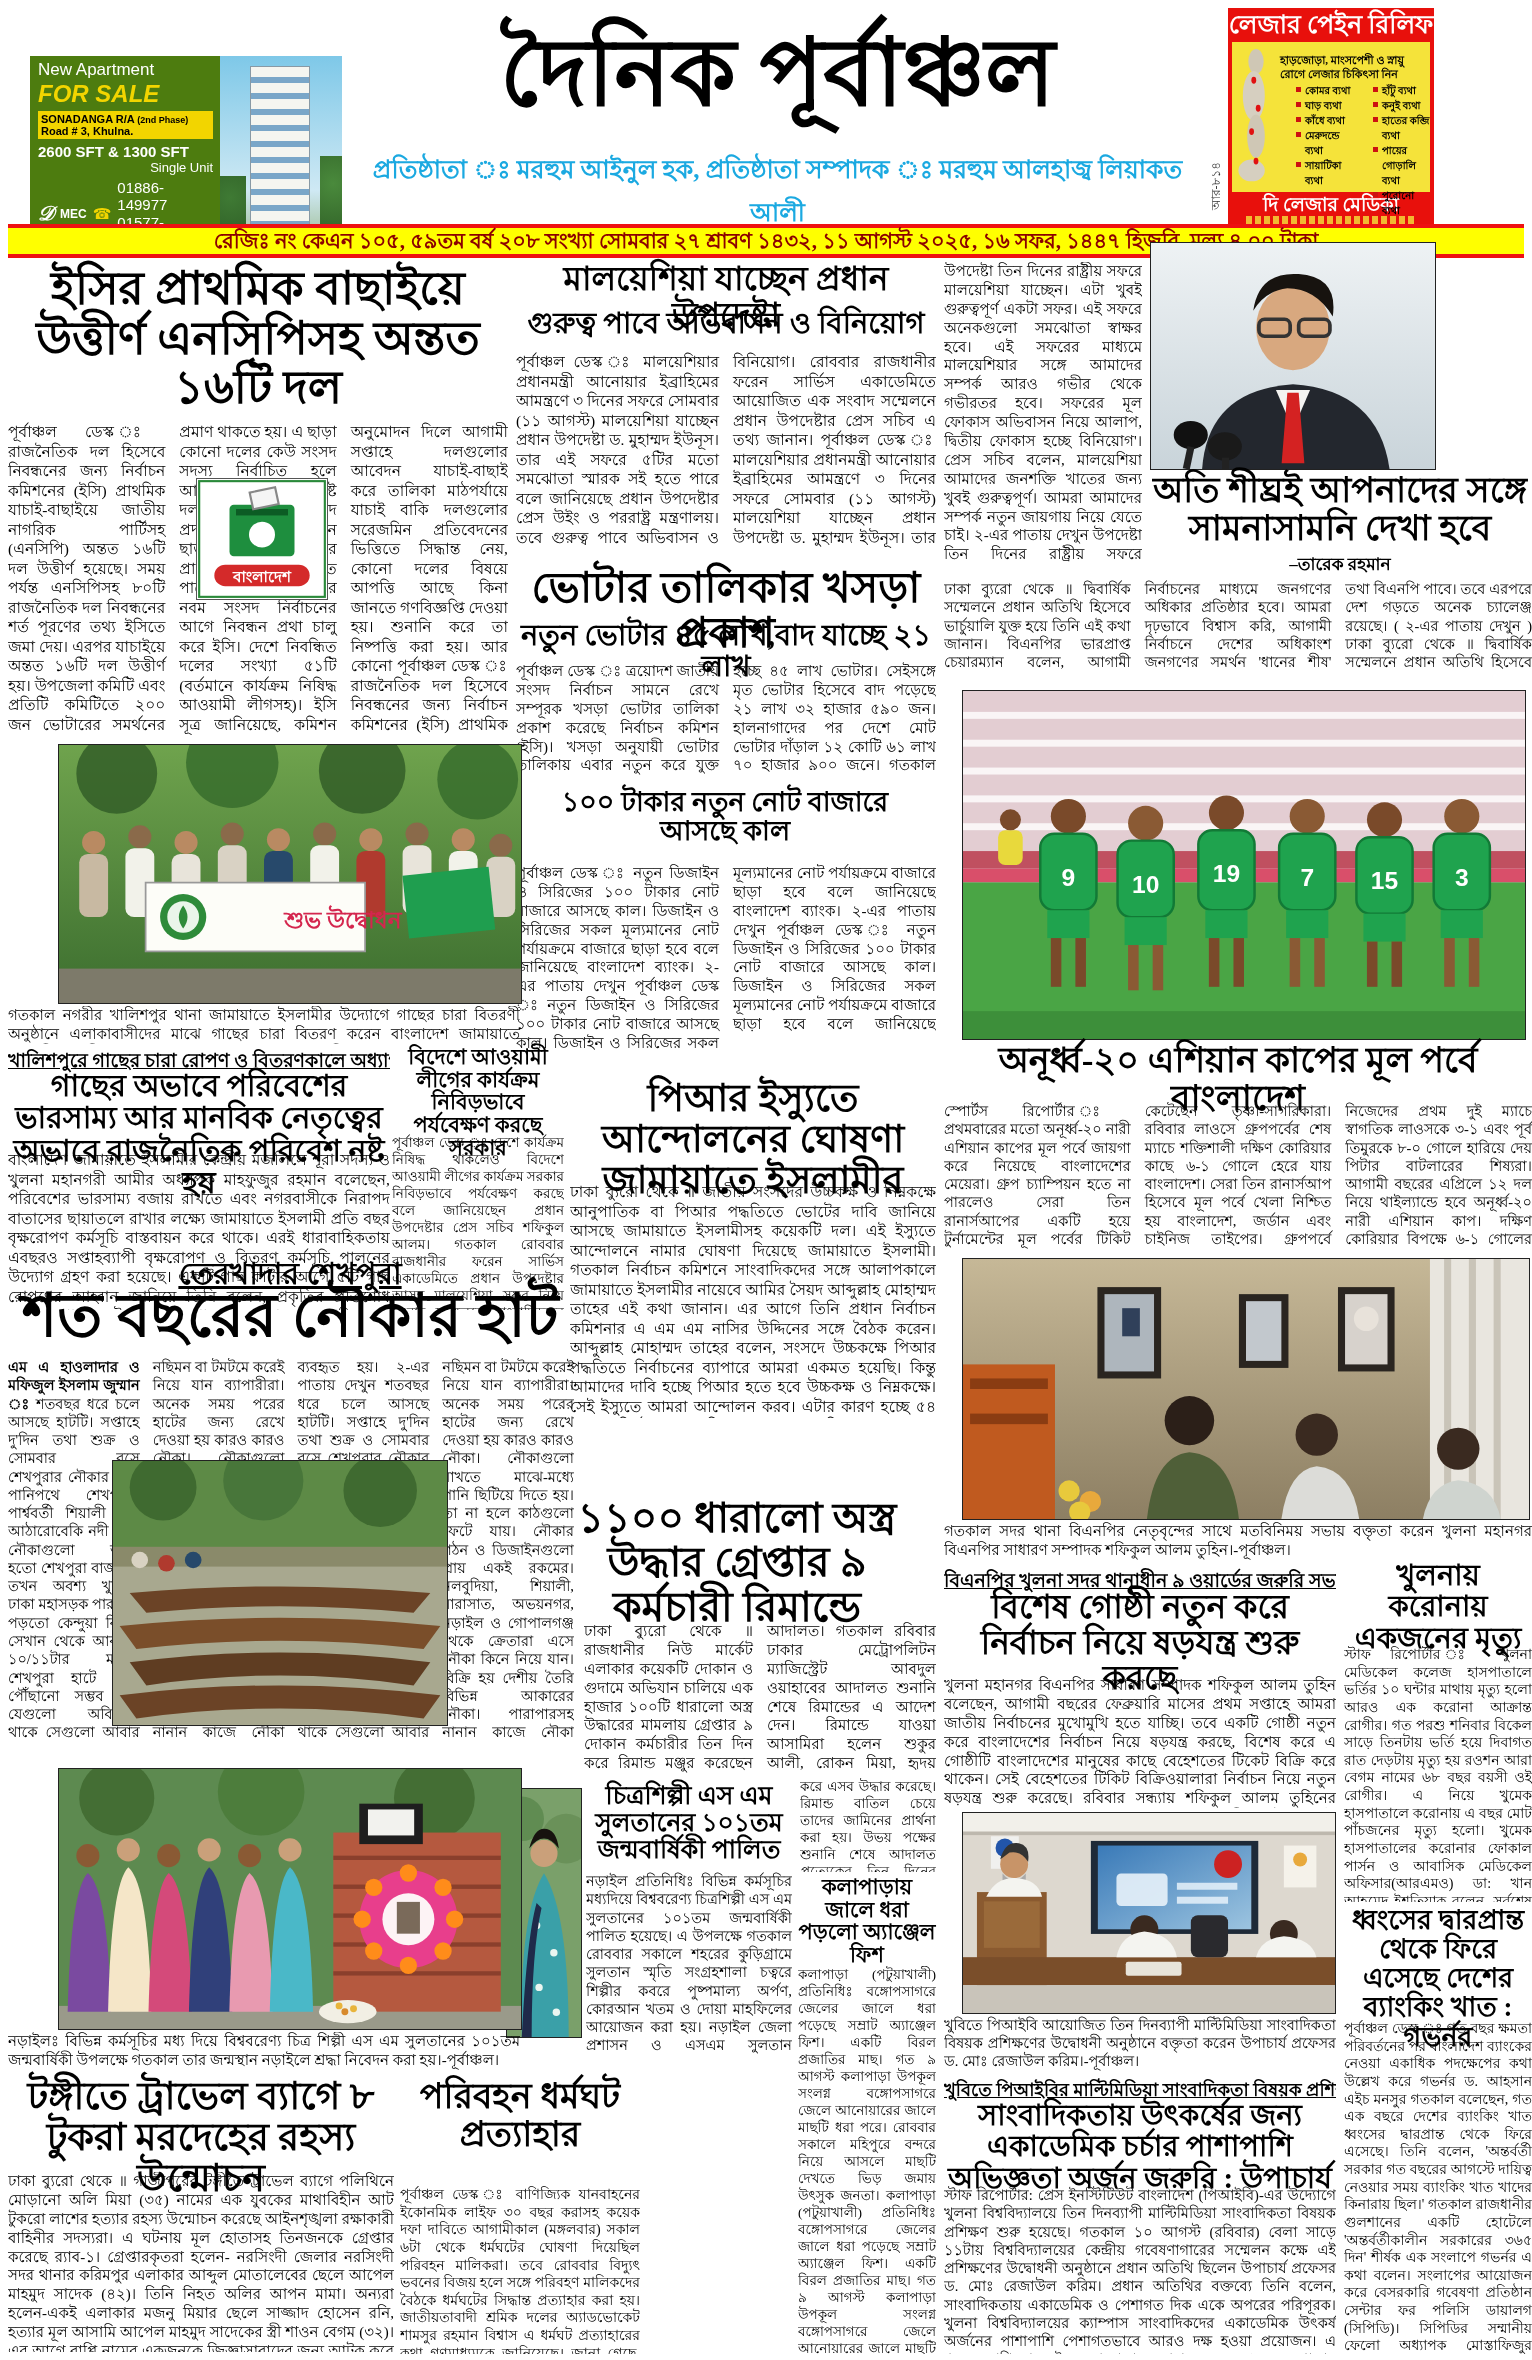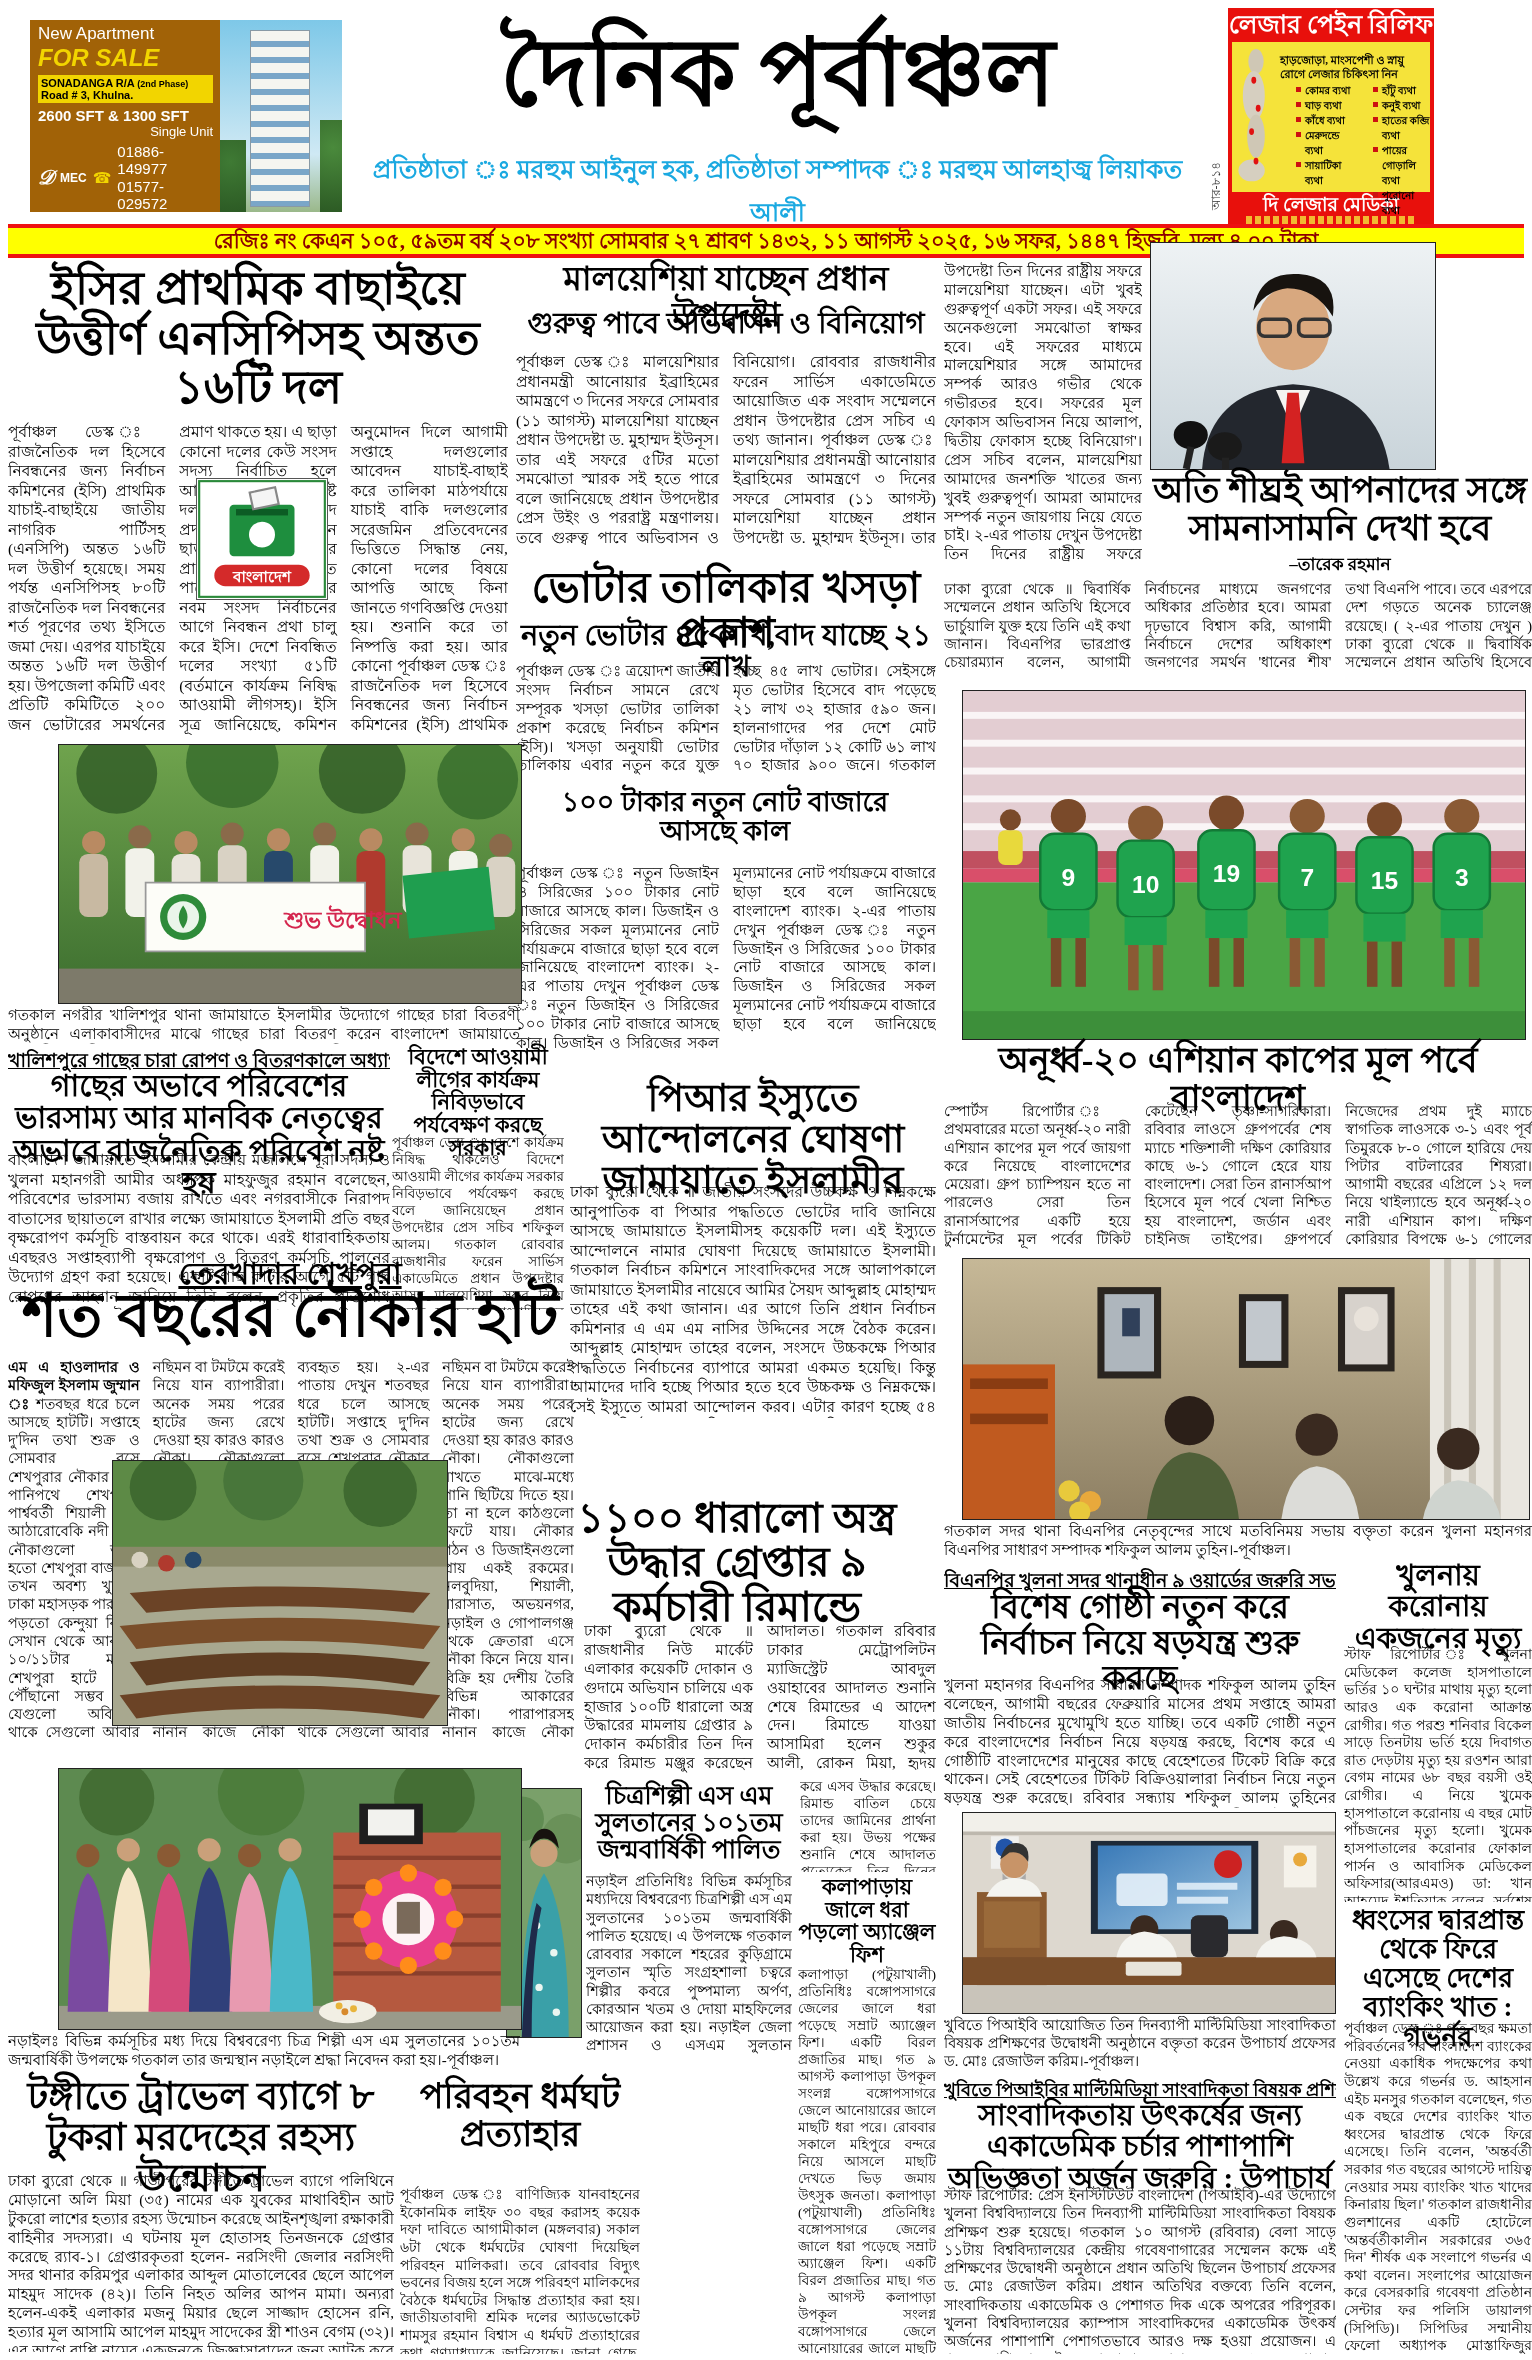--- a/index.html
+++ b/index.html
@@ -12,21 +12,21 @@
   .kick{font-weight:bold;text-decoration:underline;text-align:center;overflow:hidden;white-space:nowrap;}
   .c2{column-count:2;column-gap:14px;}
   .c3{column-count:3;column-gap:14px;}
   .c4{column-count:4;column-gap:13px;}
   .photo{border:1px solid #222;overflow:hidden;background:#ccc;}
   .photo svg{display:block;width:100%;height:100%;}
   .masthead{font-weight:bold;text-align:center;line-height:1;}
   .founder{font-weight:bold;text-align:center;color:#1ba9e1;}
   .datestrip{background:#ffff00;border-top:4px solid #ee1111;border-bottom:4px solid #ee1111;
              text-align:center;font-weight:bold;color:#8b0000;}
-  .adL{background:#a16207;color:#fff;font-family:"Liberation Sans",sans-serif;overflow:hidden;}
+  .adL{background:#4d7c0f;color:#fff;font-family:"Liberation Sans",sans-serif;overflow:hidden;margin-top:36px;}
   .adL .ybox{background:#f2d500;color:#000;}
   .adR{background:#e8100c;color:#fff;text-align:center;overflow:hidden;}
   .adR .inner{background:#f5e33a;color:#000;}
   .laserlist{font-size:10px;font-weight:bold;line-height:1.5;text-align:left;}
   .laserlist li{list-style:none;position:relative;padding-left:9px;}
   .laserlist li:before{content:"";position:absolute;left:0;top:4px;width:5px;height:5px;background:#cc1111;}
   .vert{writing-mode:vertical-rl;transform:rotate(180deg);font-size:12px;}
   .byl{font-weight:bold;}
   .scriptmark{font-style:italic;font-weight:bold;font-family:"Liberation Serif",serif;}
 </style>

